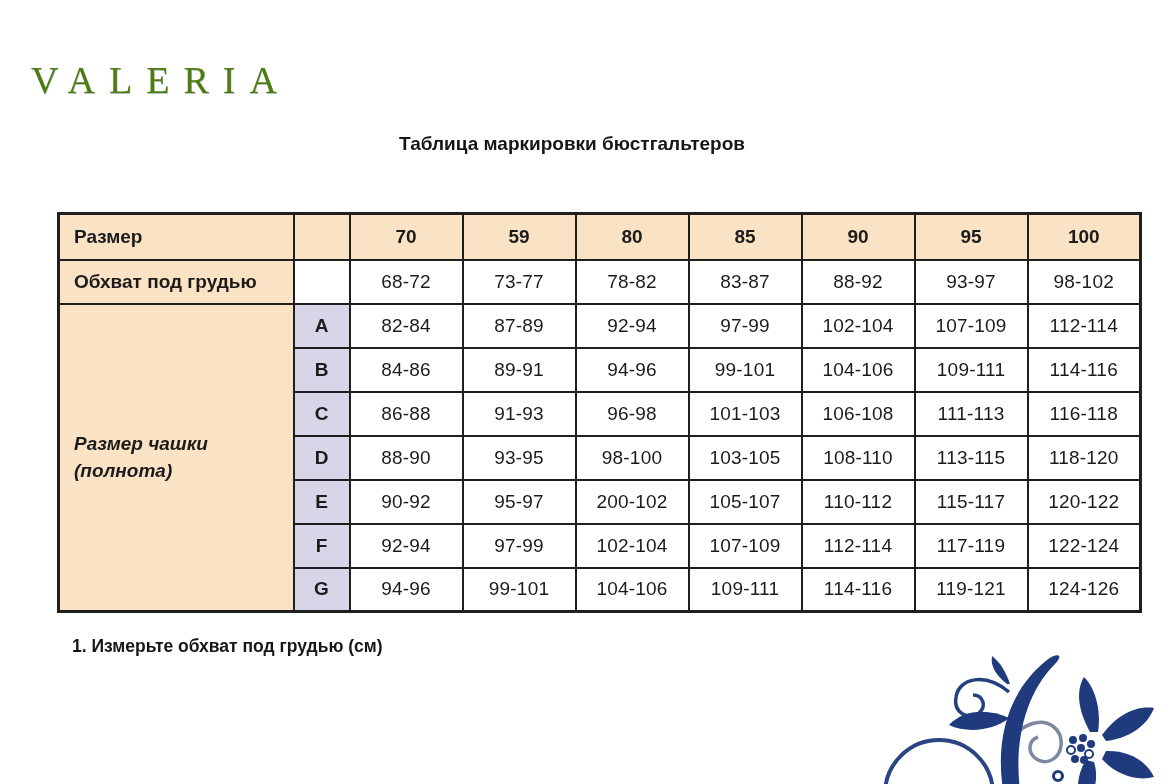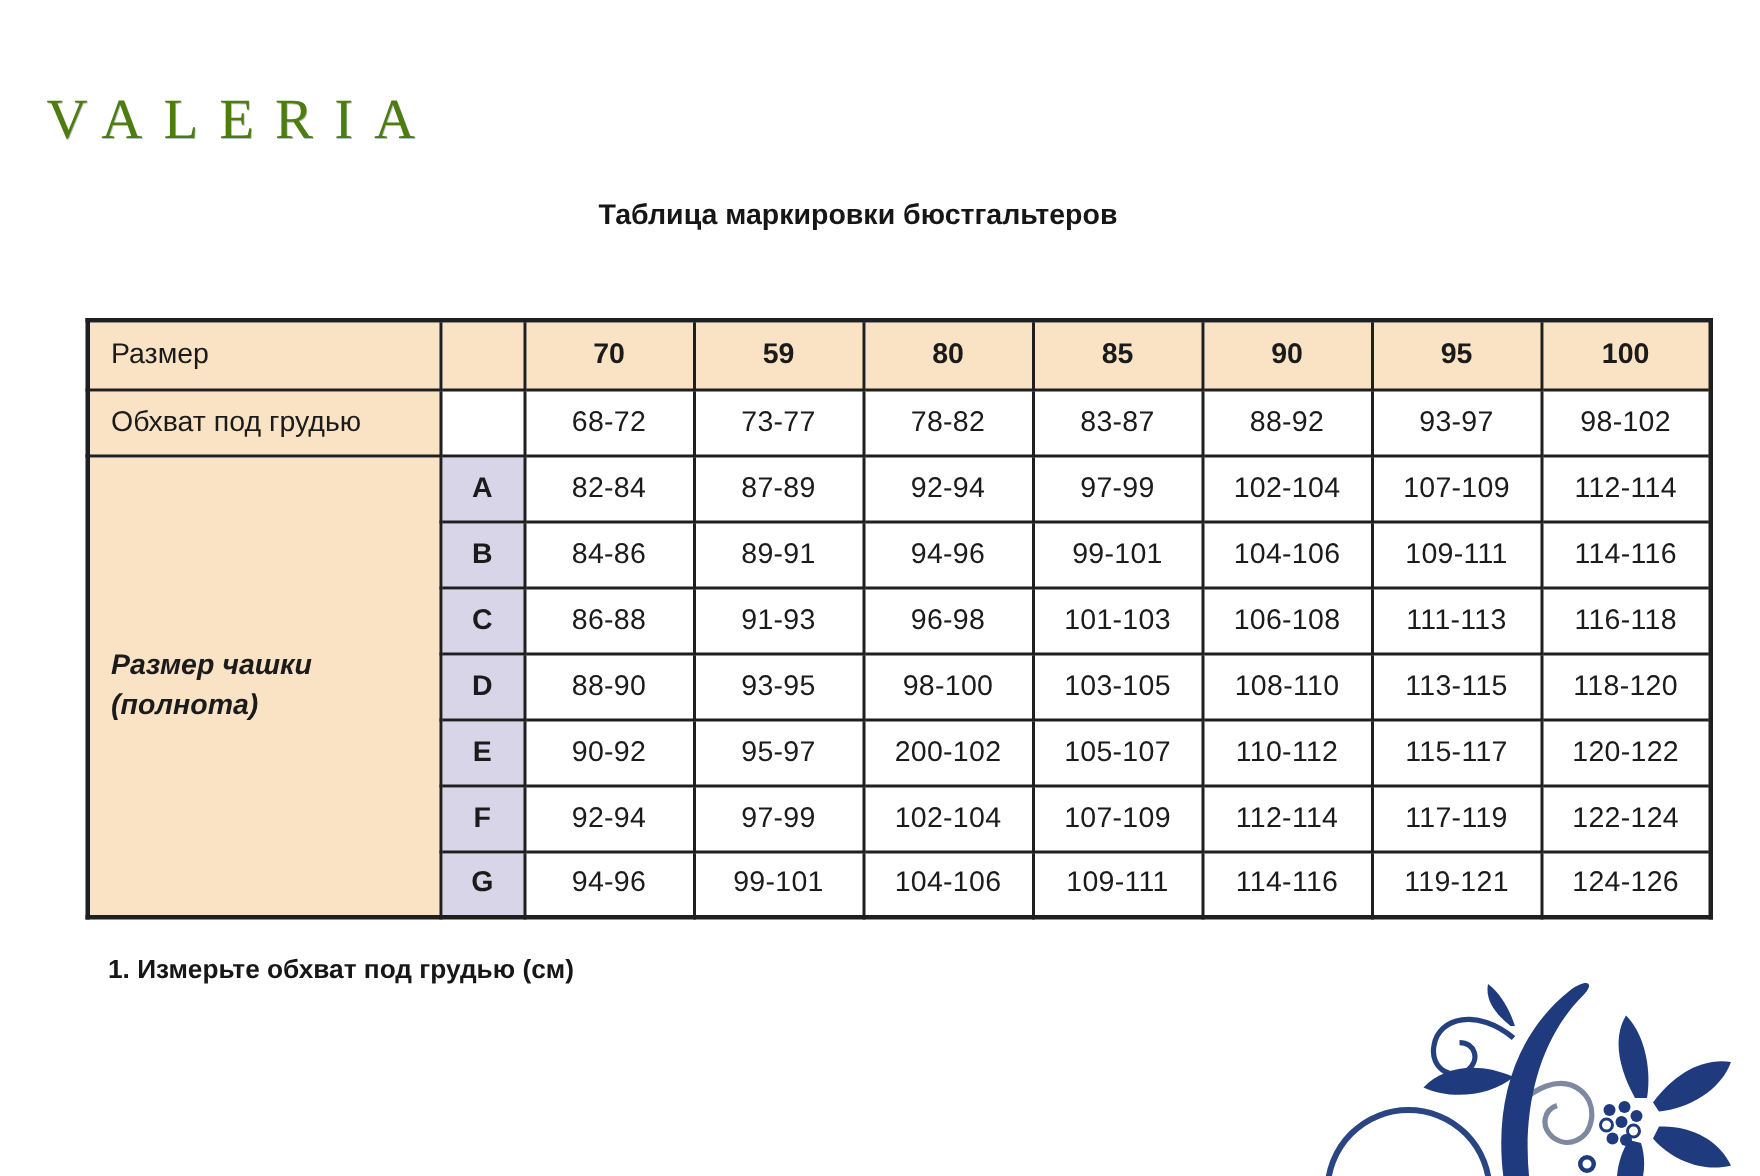--- a/index.html
+++ b/index.html
@@ -39,21 +39,21 @@
     background:#ffffff;
     overflow:hidden;
   }
   .size-table .row-head { height:46px; }
   .size-table .row-body { height:44px; }
   .peach  { background:#fae3c4 !important; }
   .lav    { background:#d8d5e8 !important; }
   .label-cell {
     text-align:left !important;
     padding-left:14px;
-    font-weight:400;
+    font-weight:700;
   }
   .num-head { font-weight:700; font-size:20px; }
   .letter-cell { font-weight:700; font-size:20px; }
   .val { font-weight:400; letter-spacing:0.2px; }
   .cup-merged {
     text-align:left !important;
     padding-left:14px;
     font-weight:700;
     line-height:1.45;
     font-style:italic;

